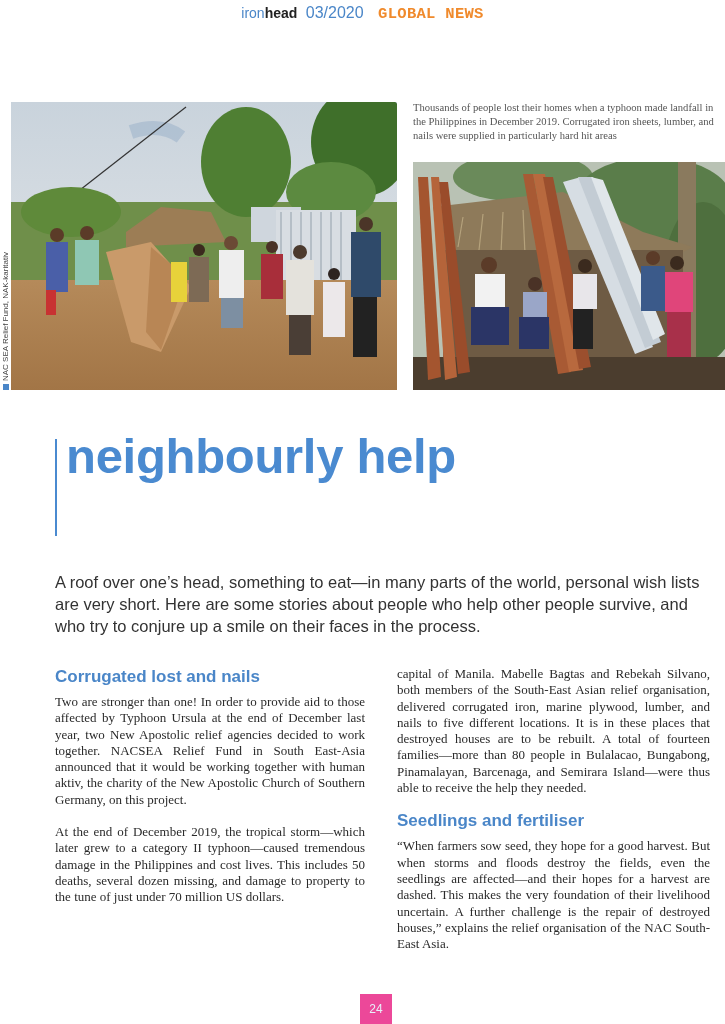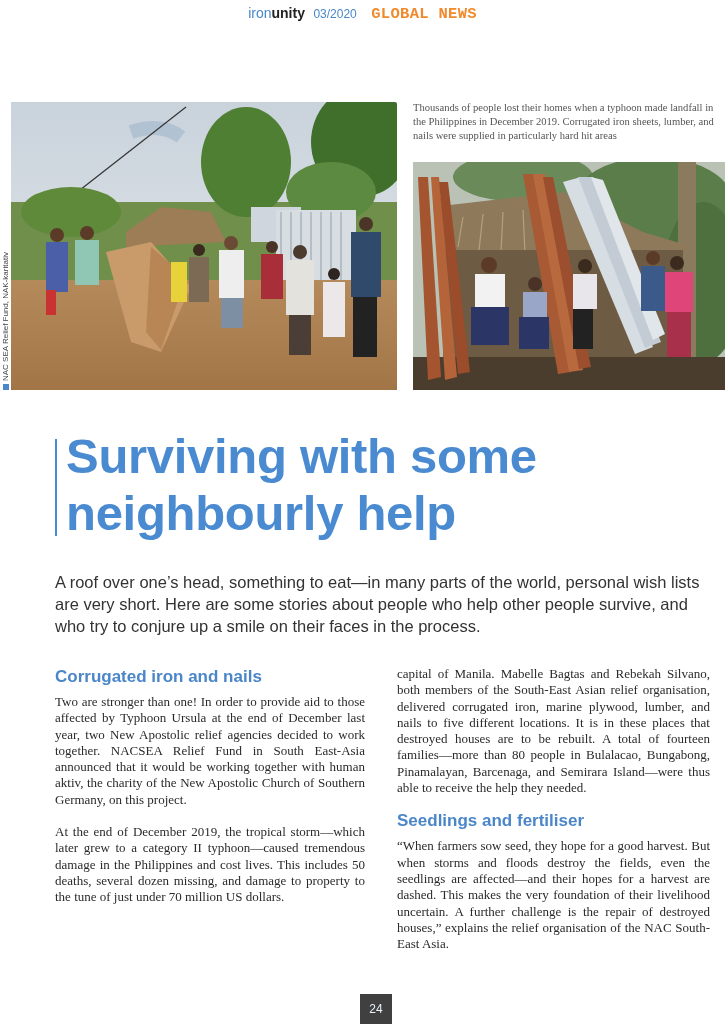--- a/index.html
+++ b/index.html
@@ -2,21 +2,21 @@
 <html><head>
 <meta charset="utf-8">
 <style>
   * { margin:0; padding:0; box-sizing:border-box; }
   html, body { width:725px; height:1024px; background:#ffffff; overflow:hidden; }
   body { position:relative; font-family:"Liberation Sans", sans-serif; color:#222; }
 
   .header { position:absolute; top:4px; left:0; width:725px; text-align:center; white-space:nowrap; }
   .header .brand-a { font-family:"Liberation Sans", sans-serif; font-size:14px; color:#4a86c8; }
   .header .brand-b { font-family:"Liberation Sans", sans-serif; font-size:14px; color:#222; font-weight:bold; }
-  .header .issue { font-family:"Liberation Sans", sans-serif; font-size:12px; color:#4a86c8; margin-left:4px; }
+  .header .issue { font-family:"Liberation Sans", sans-serif; font-size:16px; color:#4a86c8; margin-left:4px; }
   .header .section { font-family:Liberation Mono, monospace; font-size:15.5px; color:#f08a2c; font-weight:bold; margin-left:10px; letter-spacing:0.3px; }
 
   .photo { position:absolute; overflow:hidden; }
   .photo svg { display:block; width:100%; height:100%; }
   #photo1 { left:11px; top:102px; width:386px; height:288px; }
   #photo2 { left:413px; top:162px; width:312px; height:228px; }
 
   .caption { position:absolute; left:413px; top:101px; width:305px; font-size:10.6px; line-height:14px; color:#555; font-family:Liberation Serif, serif; }
 
   .credit { position:absolute; left:1px; top:390px; transform:rotate(-90deg); transform-origin:0 0; white-space:nowrap; font-size:8px; color:#444; font-family:"Liberation Sans", sans-serif; display:flex; align-items:center; }
@@ -27,27 +27,27 @@
 
   .lead { position:absolute; left:55px; top:571px; width:665px; font-family:"Liberation Sans", sans-serif; font-size:16.5px; line-height:22px; color:#333; }
 
   .col { position:absolute; font-family:"Liberation Serif", serif; font-size:13px; line-height:16.3px; color:#2a2a2a; text-align:justify; }
   .col1 { left:55px; top:666px; width:310px; }
   .col2 { left:397px; top:666px; width:313px; }
   .col p { margin:0 0 16px 0; hyphens:auto; }
   .sub { font-family:"Liberation Sans", sans-serif; font-size:17px; color:#4a86c8; line-height:22px; text-align:left; margin-bottom:6px; }
   .col1 .sub { margin-top:0; }
 
-  .pagenum { position:absolute; left:360px; top:994px; width:32px; height:30px; background:#404040; color:#e8f0fa; font-size:12px; text-align:center; line-height:30px; font-family:"Liberation Sans", sans-serif; }
+  .pagenum { position:absolute; left:360px; top:994px; width:32px; height:30px; background:#ec4899; color:#e8f0fa; font-size:12px; text-align:center; line-height:30px; font-family:"Liberation Sans", sans-serif; }
 </style>
 </head>
 <body>
 
 <div class="header">
-  <span class="brand-a">iron</span><span class="brand-b">unity</span>
+  <span class="brand-a">iron</span><span class="brand-b">head</span>
   <span class="issue">03/2020</span>
   <span class="section">GLOBAL NEWS</span>
 </div>
 
 <div class="photo" id="photo1">
   <svg viewBox="0 0 386 288" preserveAspectRatio="none">
     <defs>
       <linearGradient id="sky1" x1="0" y1="0" x2="0" y2="1">
         <stop offset="0" stop-color="#c9d3dc"></stop>
           <stop offset="1" stop-color="#e6e8ea"></stop>
@@ -155,28 +155,27 @@
   </svg>
 </div>
 
 <div class="credit">
   <span class="sq"></span>
   <span>NAC SEA Relief Fund, NAK-karitativ</span>
 </div>
 
 <div class="title-bar"></div>
 <h1 class="title">
-  <span style="display:block">Surviving with some</span>
   <span style="display:block">neighbourly help</span>
 </h1>
 
 <p class="lead">A roof over one’s head, something to eat—in many parts of the world, personal wish lists are very short. Here are some stories about people who help other people survive, and who try to conjure up a smile on their faces in the process.</p>
 
 <div class="col col1">
-  <h2 class="sub">Corrugated iron and nails</h2>
+  <h2 class="sub">Corrugated lost and nails</h2>
   <p>Two are stronger than one! In order to provide aid to those affected by Typhoon Ursula at the end of December last year, two New Apostolic relief agencies decided to work together. NACSEA Relief Fund in South East-Asia announced that it would be working together with human aktiv, the charity of the New Apostolic Church of Southern Germany, on this project.</p>
   <p>At the end of December 2019, the tropical storm—which later grew to a category II typhoon—caused tremendous damage in the Philippines and cost lives. This includes 50 deaths, several dozen missing, and damage to property to the tune of just under 70 million US dollars.</p>
 </div>
 
 <div class="col col2">
   <p style="margin-bottom:14px">capital of Manila. Mabelle Bagtas and Rebekah Silvano, both members of the South-East Asian relief organisation, delivered corrugated iron, marine plywood, lumber, and nails to five different locations. It is in these places that destroyed houses are to be rebuilt. A total of fourteen families—more than 80 people in Bulalacao, Bungabong, Pinamalayan, Barcenaga, and Semirara Island—were thus able to receive the help they needed.</p>
   <h2 class="sub">Seedlings and fertiliser</h2>
   <p>“When farmers sow seed, they hope for a good harvest. But when storms and floods destroy the fields, even the seedlings are affected—and their hopes for a harvest are dashed. This makes the very foundation of their livelihood uncertain. A further challenge is the repair of destroyed houses,” explains the relief organisation of the NAC South-East Asia.</p>
 </div>
 

